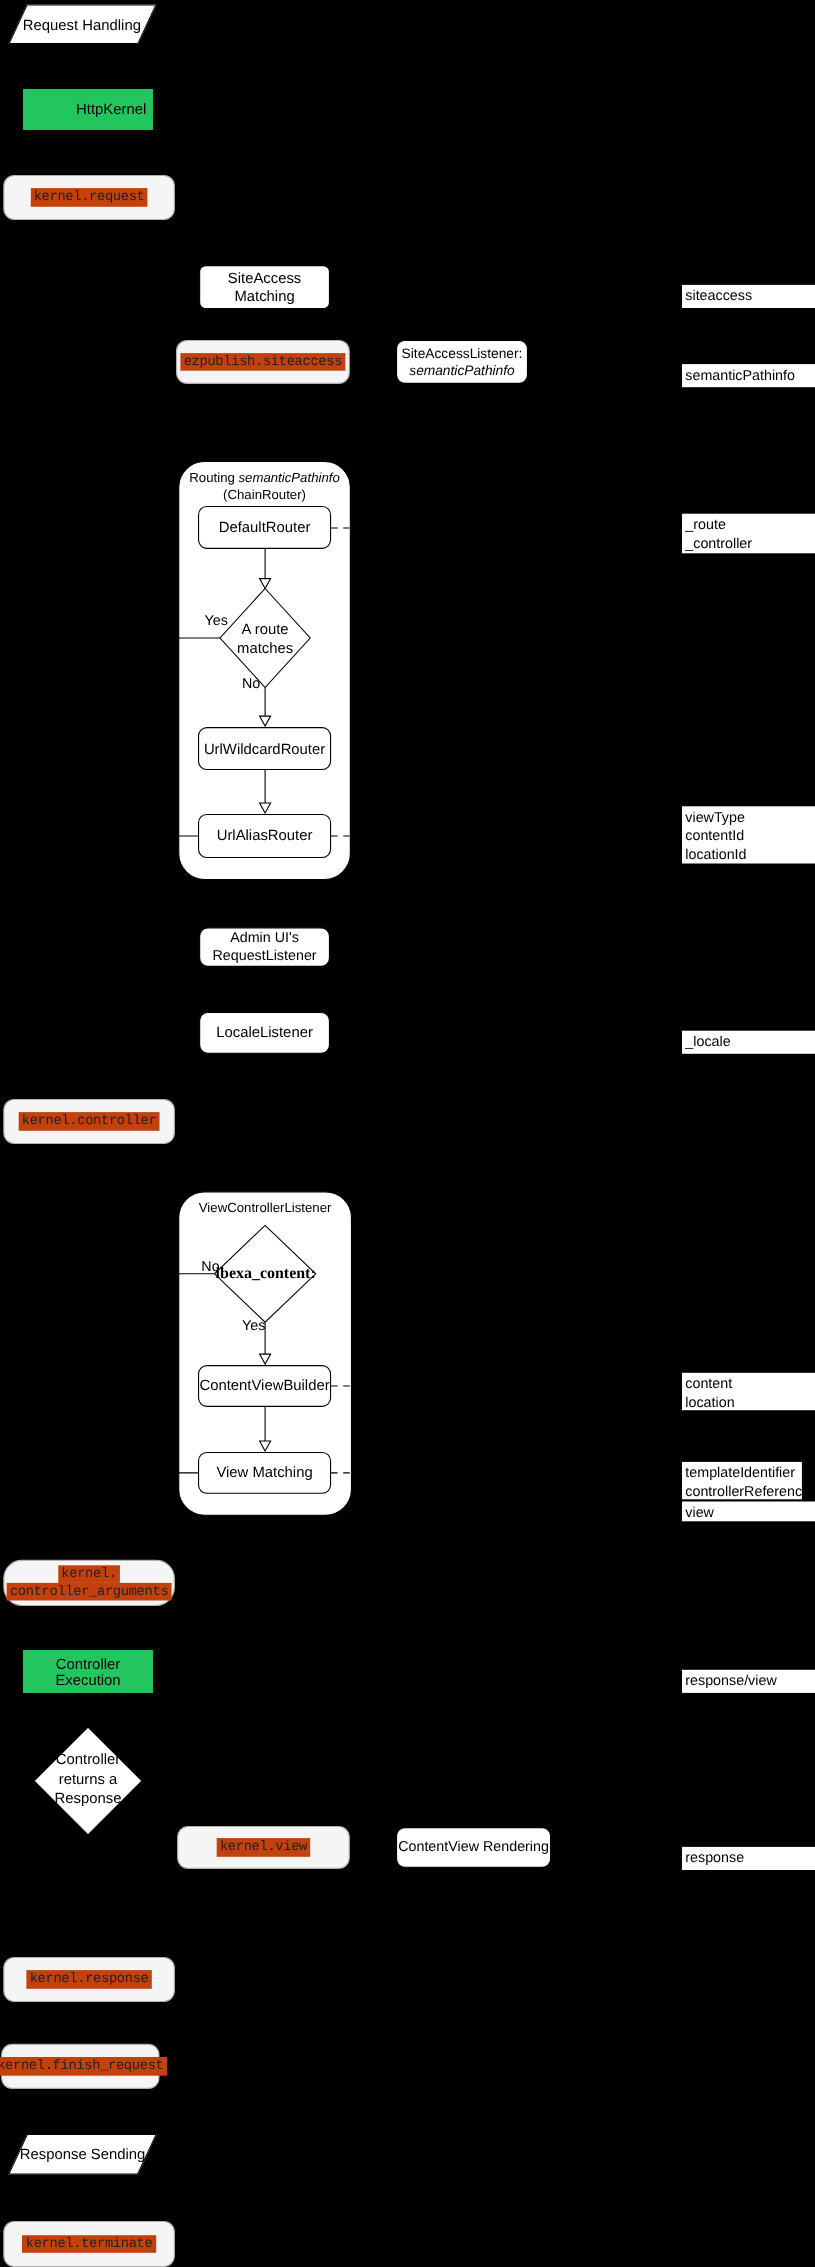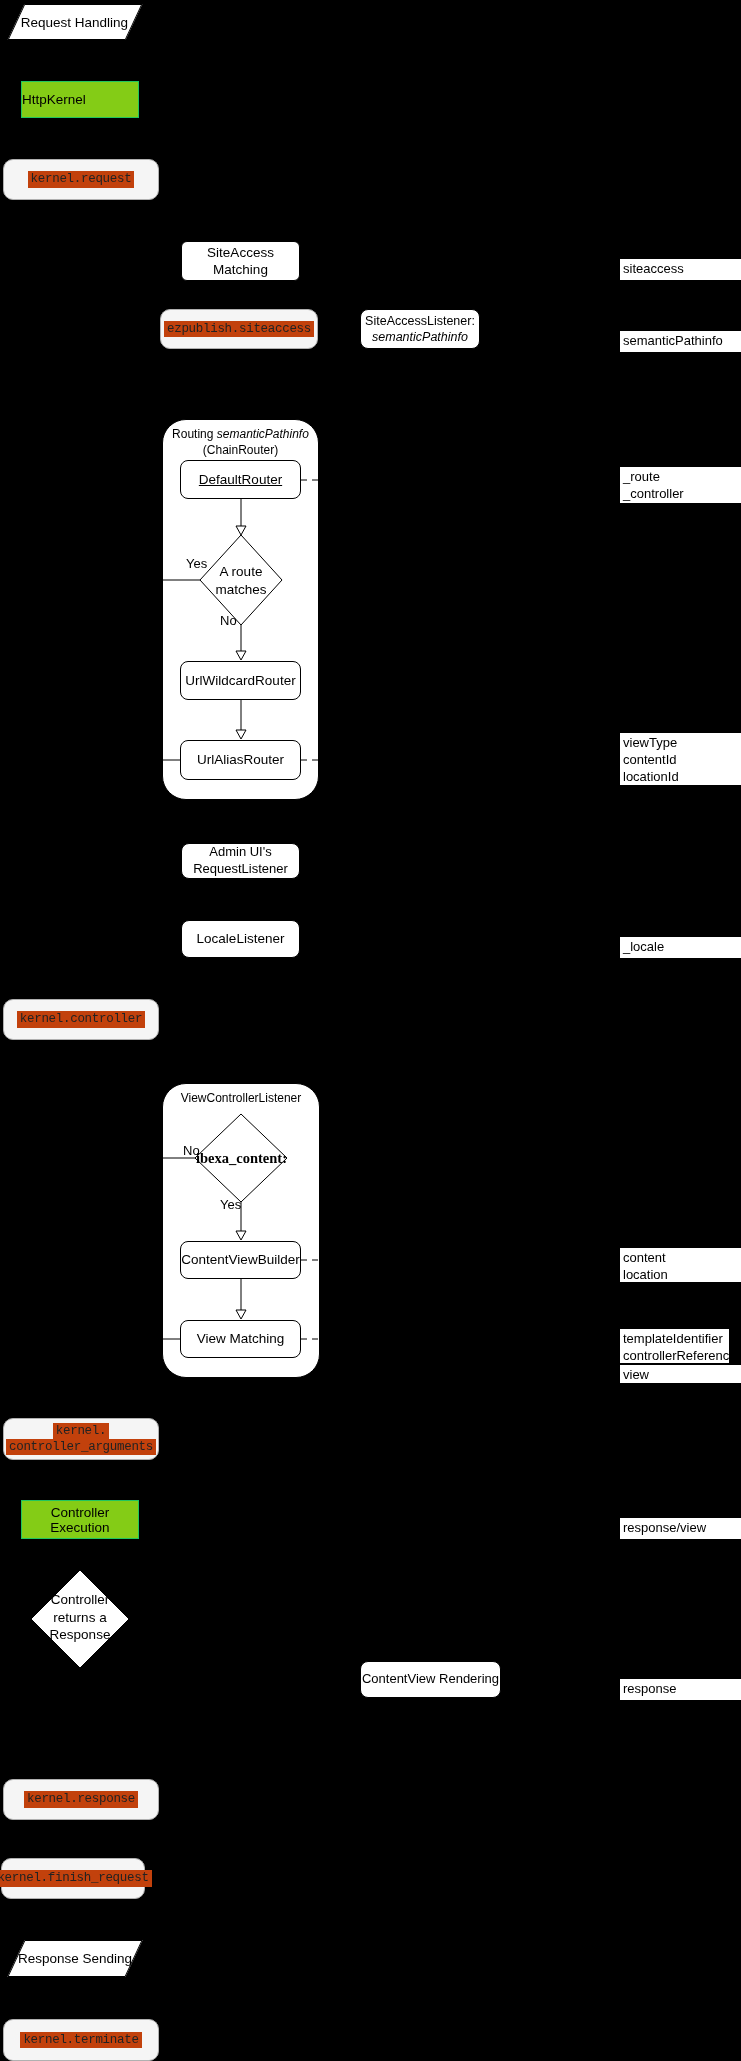--- a/index.html
+++ b/index.html
@@ -1,20 +1,20 @@
 <!DOCTYPE html>
 <html><head>
 <meta charset="utf-8">
 <style>
   html,body{margin:0;padding:0;background:#000;}
   .canvas{position:relative;width:741px;height:2061px;background:#000;overflow:hidden;
           font-family:"Liberation Sans",sans-serif;color:#000;}
   .abs{position:absolute;box-sizing:border-box;}
   
-  .sbox{background:#84cc16;border:1px solid #22c55e;display:flex;align-items:center;justify-content:flex-start;
+  .sbox{background:#22c55e;border:6px solid #22c55e;display:flex;align-items:center;justify-content:flex-end;
         font-size:13.5px;text-align:center;z-index:3;}
   
   .rbox{background:#fff;border:1px solid #000;border-radius:8px;display:flex;flex-direction:column;
         align-items:center;justify-content:center;font-size:13.5px;text-align:center;z-index:3;line-height:1.28;}
   
   .pbox{background:#fff;border:1px solid #000;transform:skewX(-25deg);display:flex;align-items:center;
         justify-content:center;z-index:3;}
   .pbox .inner{transform:skewX(25deg);font-size:13.5px;text-align:center;}
   
   .event{background:#f5f5f5;border:1px solid #b0b0b0;border-radius:10px;display:flex;flex-direction:column;
@@ -93,21 +93,21 @@
   <div class="abs rbox" style="left:360px;top:309px;width:120px;height:40px;font-size:12.5px;">
     <span>SiteAccessListener:</span>
     <span class="em">semanticPathinfo</span>
   </div>
 
   <div class="grp-title" style="left:166px;top:427px;width:149px;">
     <span>Routing </span><span class="em">semanticPathinfo</span><br>
     <span>(ChainRouter)</span>
   </div>
 
-  <div class="abs rbox" style="left:180px;top:460px;width:121px;height:39px;text-decoration:underline;">
+  <div class="abs rbox" style="left:180px;top:460px;width:121px;height:39px;">
     <span>DefaultRouter</span>
   </div>
 
   <div class="dtext" style="left:203px;top:563px;width:76px;">
     <span>A route</span><br>
     <span>matches</span>
   </div>
   <div class="btext" style="left:186px;top:556px;">Yes</div>
   <div class="btext" style="left:220px;top:613px;">No</div>
 
@@ -143,35 +143,38 @@
   <div class="btext" style="left:220px;top:1197px;">Yes</div>
 
   <div class="abs rbox" style="left:180px;top:1241px;width:121px;height:38px;">
     <span>ContentViewBuilder</span>
   </div>
 
   <div class="abs rbox" style="left:180px;top:1320px;width:121px;height:38px;">
     <span>View Matching</span>
   </div>
 
-  <div class="abs event" style="left:3px;top:1418px;width:156px;height:42px;">
+  <div class="abs event" style="left:3px;top:1418px;width:156px;height:42px;border-radius:17px;">
     <span class="code">kernel.</span>
     <span class="code">controller_arguments</span>
   </div>
 
   <div class="abs sbox" style="left:21px;top:1500px;width:118px;height:39px;">
     <span>Controller Execution</span>
   </div>
 
   <div class="dtext" style="left:35px;top:1591px;width:90px;">
     <span>Controller</span><br>
     <span>returns a</span><br>
     <span>Response</span>
   </div>
 
+  <div class="abs event" style="left:161px;top:1660px;width:157px;height:39px;">
+    <span class="code">kernel.view</span>
+  </div>
 
   <div class="abs rbox" style="left:360px;top:1661px;width:141px;height:37px;font-size:13px;">
     <span>ContentView Rendering</span>
   </div>
 
   <div class="abs event" style="left:3px;top:1779px;width:156px;height:41px;">
     <span class="code">kernel.response</span>
   </div>
 
   <div class="abs event" style="left:1px;top:1858px;width:144px;height:41px;">

